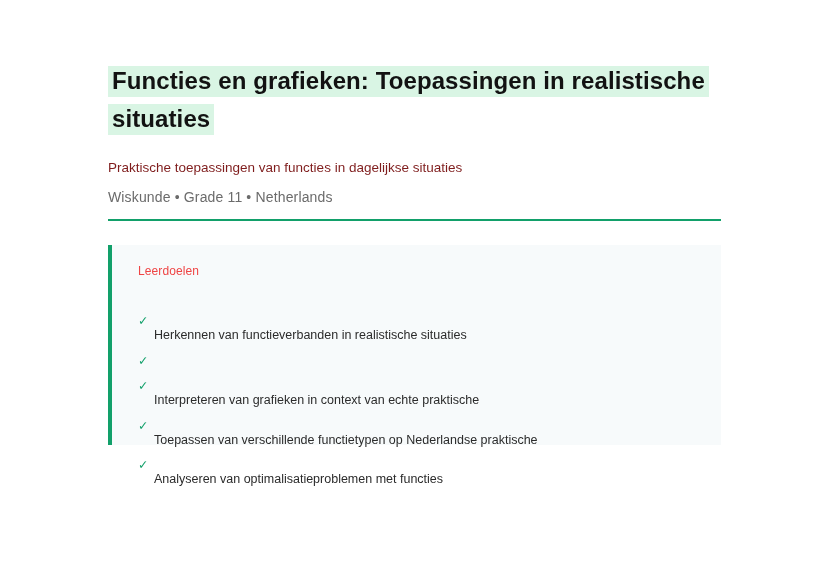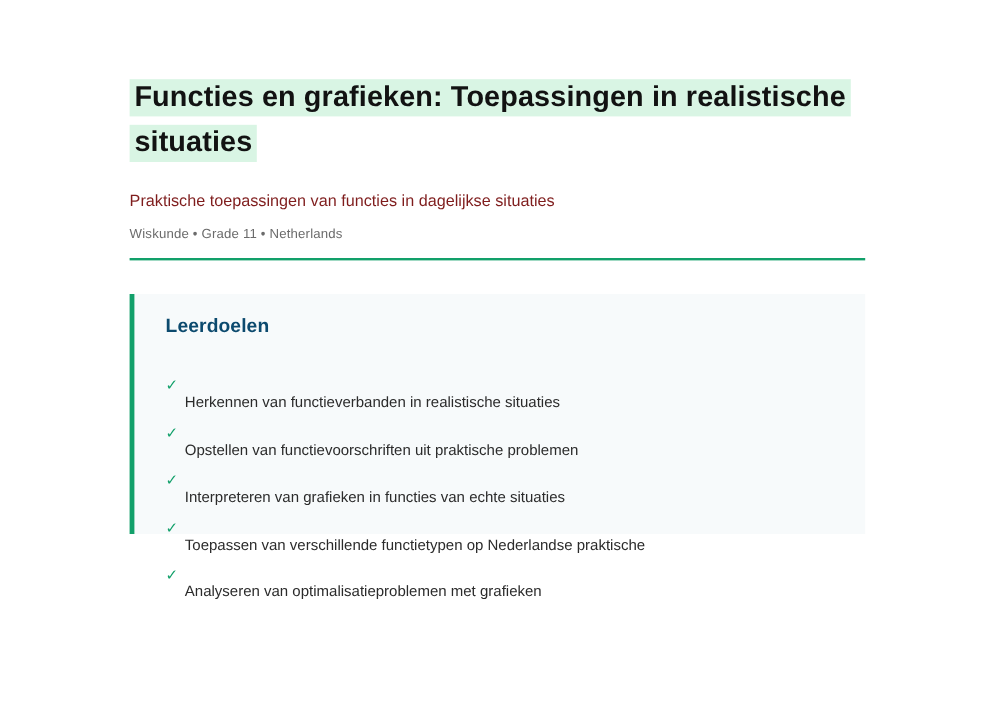--- a/index.html
+++ b/index.html
@@ -40,21 +40,21 @@
     -webkit-box-decoration-break: clone;
   }
   .subtitle {
     margin: 21px 0 0 0;
     font-size: 13.5px;
     color: #7f1d1d;
     line-height: 18px;
   }
   .meta {
     margin: 12px 0 0 0;
-    font-size: 11px;
+    font-size: 14px;
     color: #6b6b6b;
     letter-spacing: 0.15px;
   }
   .rule {
     margin-top: 14px;
     height: 2px;
     background: #12a06a;
     width: 613px;
   }
   .card {
@@ -64,23 +64,23 @@
     width: 613px;
     height: 200px;
     background: #f7fafb;
     box-sizing: border-box;
     border-left: 4px solid #12a06a;
   }
   .card-title {
     position: absolute;
     left: 26px;
     top: 19px;
-    font-size: 16px;
-    font-weight: bold;
-    color: #0c4a6e;
+    font-size: 12px;
+    font-weight: normal;
+    color: #ef4444;
     letter-spacing: 0.1px;
   }
   .goal-list {
     position: absolute;
     left: 26px;
     top: 68px;
     width: 560px;
     list-style: none;
     margin: 0;
     padding: 0;
@@ -118,30 +118,29 @@
 
   <div class="card">
     <div class="card-title">Leerdoelen</div>
     <ul class="goal-list">
       <li class="goal-item">
         <span class="goal-check">✓</span>
         <span class="goal-text">Herkennen van functieverbanden in realistische situaties</span>
       </li>
       <li class="goal-item">
         <span class="goal-check">✓</span>
-        <span class="goal-text">Opstellen van functievoorschriften uit praktische problemen</span>
       </li>
       <li class="goal-item">
         <span class="goal-check">✓</span>
-        <span class="goal-text">Interpreteren van grafieken in functies van echte situaties</span>
+        <span class="goal-text">Interpreteren van grafieken in context van echte praktische</span>
       </li>
       <li class="goal-item">
         <span class="goal-check">✓</span>
         <span class="goal-text">Toepassen van verschillende functietypen op Nederlandse praktische</span>
       </li>
       <li class="goal-item">
         <span class="goal-check">✓</span>
-        <span class="goal-text">Analyseren van optimalisatieproblemen met grafieken</span>
+        <span class="goal-text">Analyseren van optimalisatieproblemen met functies</span>
       </li>
     </ul>
   </div>
 
 </div>
 
 </body></html>

